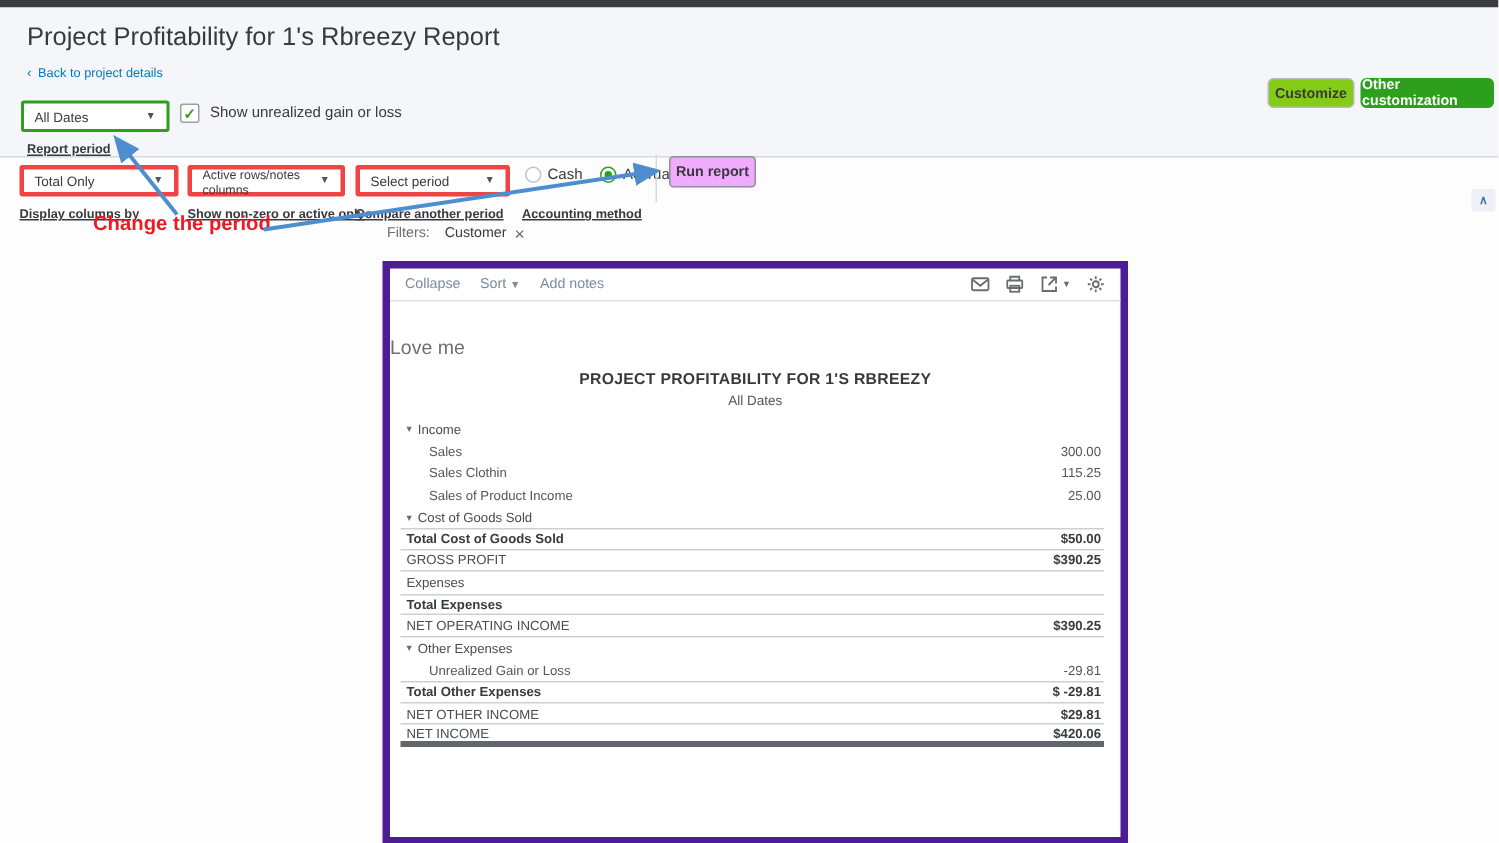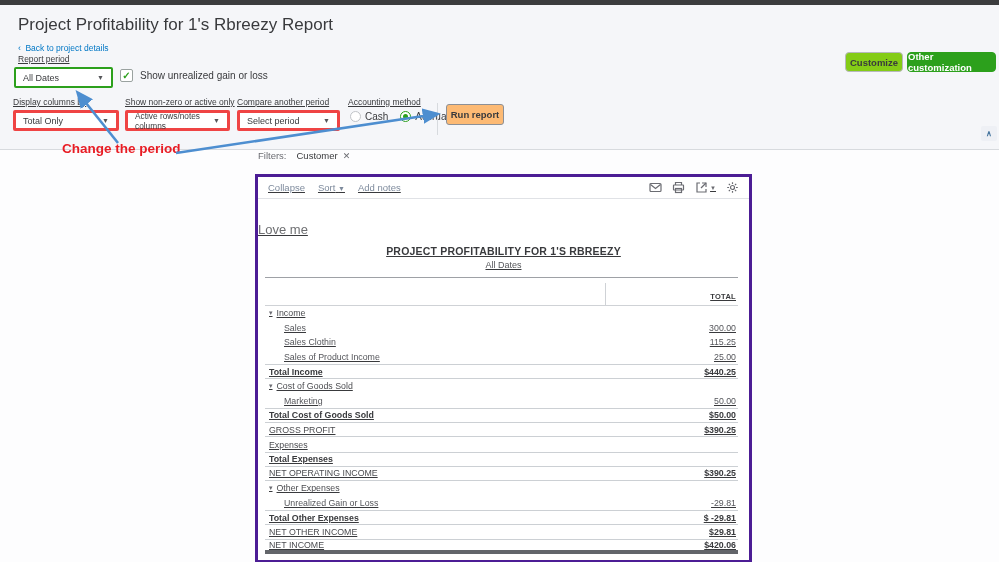--- a/index.html
+++ b/index.html
@@ -7,61 +7,61 @@
   body {
     position:relative; overflow:hidden;
     background:#fdfdfe;
     font-family:"Liberation Sans", sans-serif;
     color:#393a3d;
   }
   .topbar { position:absolute; top:0; left:0; width:999px; height:5px; background:#3b3c3e; }
 
   
   .filter-section {
-    position:absolute; top:5px; left:0; width:999px; height:145px;
+    position:absolute; top:5px; left:0; width:999px; height:100px;
     background:#f5f6f9; border-bottom:1px solid #d7dade;
   }
   .page-title { position:absolute; left:18px; top:10px; font-size:17px; font-weight:500; color:#393a3d; }
   .back-link { position:absolute; left:18px; top:38px; font-size:8.5px; color:#0077c5; cursor:pointer; }
   .back-link .chev { font-size:9px; margin-right:2px; }
-  .field-label { position:absolute; font-size:8.5px; font-weight:normal; color:#393a3d; text-decoration:underline; }
+  .field-label { position:absolute; font-size:8.5px; font-weight:bold; color:#393a3d; text-decoration:underline;margin-top:40px; }
   .dropdown {
     position:absolute; height:21px; background:#fff; border:3px solid #ef4444; border-radius:2px;
     font-size:9px; color:#393a3d; display:flex; align-items:center; padding:0 7px; cursor:pointer;
   }
   .dropdown .caret { margin-left:auto; font-size:7px; color:#55565a; }
   .dropdown.active-period { border:2px solid #2ca01c; }
   .checkbox-row { position:absolute; left:120px; top:64px; display:flex; align-items:center; }
   .checkbox {
     width:13px; height:13px; background:#fff; border:1px solid #9aa2a0; border-radius:2px;
     display:flex; align-items:center; justify-content:center; font-size:10px; font-weight:bold; color:#2ca01c; cursor:pointer;
   }
   .checkbox-label { font-size:10px; margin-left:7px; color:#393a3d; }
   .radio-group { position:absolute; left:350px; top:106px; display:flex; align-items:center; }
   .radio { width:11px; height:11px; border-radius:50%; border:1px solid #c1c4c8; background:#fff; margin-right:4px; cursor:pointer; position:relative; }
   .radio.selected { border:1px solid #2ca01c; }
   .radio.selected::after { content:""; position:absolute; left:2px; top:2px; width:5px; height:5px; border-radius:50%; background:#2ca01c; }
   .radio-label { font-size:10px; margin-right:12px; color:#393a3d; }
   .vdivider { position:absolute; left:437px; top:98px; width:1px; height:32px; background:#d7dade; }
   .btn { position:absolute; display:flex; align-items:center; justify-content:center; border-radius:4px; font-size:9.5px; font-weight:bold; cursor:pointer; }
-  .btn-run { left:446px; top:99px; width:58px; height:21px; background:#fdba74; border:1px solid #8d9096; border-radius:3px; color:#393a3d; }
+  .btn-run { left:446px; top:99px; width:58px; height:21px; background:#f0abfc; border:1px solid #8d9096; border-radius:3px; color:#393a3d; }
   .btn-customize { left:845px; top:47px; width:58px; height:20px; background:#84cc16; border:1px solid #b6b9bd; color:#393a3d; }
   .btn-save { left:907px; top:47px; width:89px; height:20px; background:#2ca01c; border:1px solid #2ca01c; color:#fff; }
 
   
   .annotation-text { position:absolute; left:62px; top:141px; font-size:13.5px; font-weight:bold; color:#e81c24; }
   .collapse-chip { position:absolute; left:981px; top:126px; width:16px; height:15px; background:#eef0f5; border-radius:2px;
     display:flex; align-items:center; justify-content:center; font-size:8px; font-weight:bold; color:#46759f; cursor:pointer; }
   .filters-row { position:absolute; left:258px; top:150px; display:flex; align-items:center; font-size:9.5px; }
   .filters-label { color:#6b6c72; margin-right:10px; }
   .filter-chip { color:#393a3d; display:flex; align-items:flex-end; cursor:pointer; }
   .filter-chip .x { margin-left:5px; color:#6b6c72; font-size:9px; cursor:pointer; }
 
   
-  .report-panel { position:absolute; left:255px; top:174px; width:497px; height:389px; background:#fff; border:3px solid #4c1d95;text-decoration:underline; }
+  .report-panel { position:absolute; left:255px; top:174px; width:497px; height:389px; background:#fff; border:5px solid #4c1d95; }
   .panel-toolbar { height:22px; border-bottom:1px solid #e0e2e6; display:flex; align-items:center; padding:0 10px; }
   .tool-link { font-size:9.5px; color:#7d8a9c; margin-right:13px; cursor:pointer; }
   .tool-link .caret { font-size:7px; }
   .toolbar-icons { margin-left:auto; display:flex; align-items:center; gap:10px; }
   .t-icon { width:13px; height:13px; display:flex; align-items:center; cursor:pointer; }
   .t-icon svg { width:13px; height:13px; stroke:#6b6c72; fill:none; stroke-width:1.2; }
   .export-wrap { display:flex; align-items:center; gap:2px; cursor:pointer; }
   .export-wrap .caret { font-size:6px; color:#6b6c72; }
 
   .company-name { margin-top:24px; text-align:left; font-size:13px; line-height:14px; color:#6e6f72; }
@@ -188,26 +188,20 @@
           </svg>
       </span>
     </span>
   </div>
 
   <div class="company-name">Love me</div>
   <div class="report-title">PROJECT PROFITABILITY FOR 1'S RBREEZY</div>
   <div class="report-subtitle">All Dates</div>
 
   <div class="report-table">
-    <div class="tbl-header">
-      <div class="tbl-header-row">
-        <div class="name-col"></div>
-        <div class="val-col">TOTAL</div>
-      </div>
-    </div>
     <div id="table-rows">
         <div class="t-row section">
           <div class="name-col">
             <span class="tri">▾</span>
             <span>Income</span>
           </div>
           <div class="val-col"></div>
         </div>
         <div class="t-row detail">
           <div class="name-col">
@@ -220,38 +214,26 @@
             <span>Sales Clothin</span>
           </div>
           <div class="val-col">115.25</div>
         </div>
         <div class="t-row detail">
           <div class="name-col">
             <span>Sales of Product Income</span>
           </div>
           <div class="val-col">25.00</div>
         </div>
-        <div class="t-row total bt bb">
-          <div class="name-col">
-            <span>Total Income</span>
-          </div>
-          <div class="val-col">$440.25</div>
-        </div>
         <div class="t-row section">
           <div class="name-col">
             <span class="tri">▾</span>
             <span>Cost of Goods Sold</span>
           </div>
           <div class="val-col"></div>
-        </div>
-        <div class="t-row detail">
-          <div class="name-col">
-            <span>Marketing</span>
-          </div>
-          <div class="val-col">50.00</div>
         </div>
         <div class="t-row total bt bb">
           <div class="name-col">
             <span>Total Cost of Goods Sold</span>
           </div>
           <div class="val-col">$50.00</div>
         </div>
         <div class="t-row net bb">
           <div class="name-col">
             <span>GROSS PROFIT</span>

